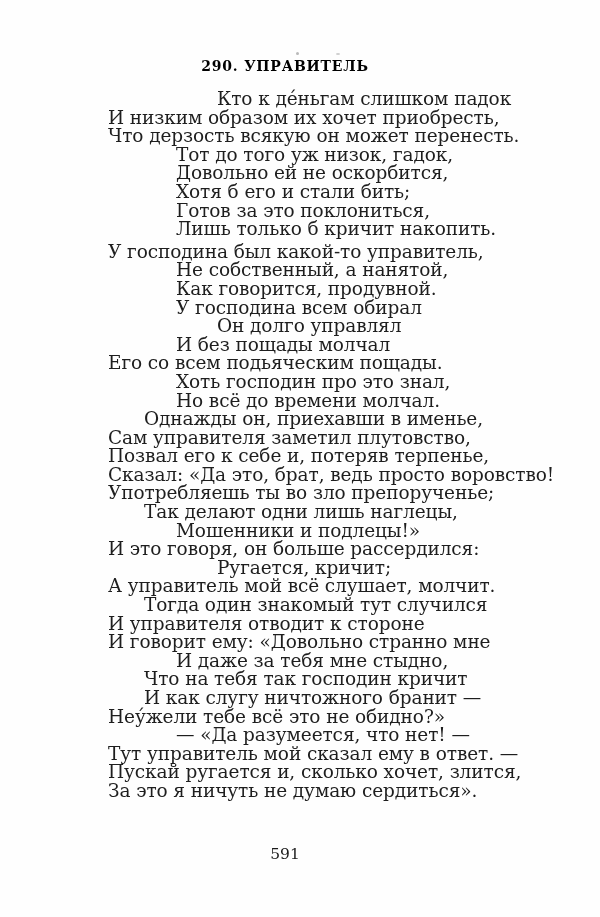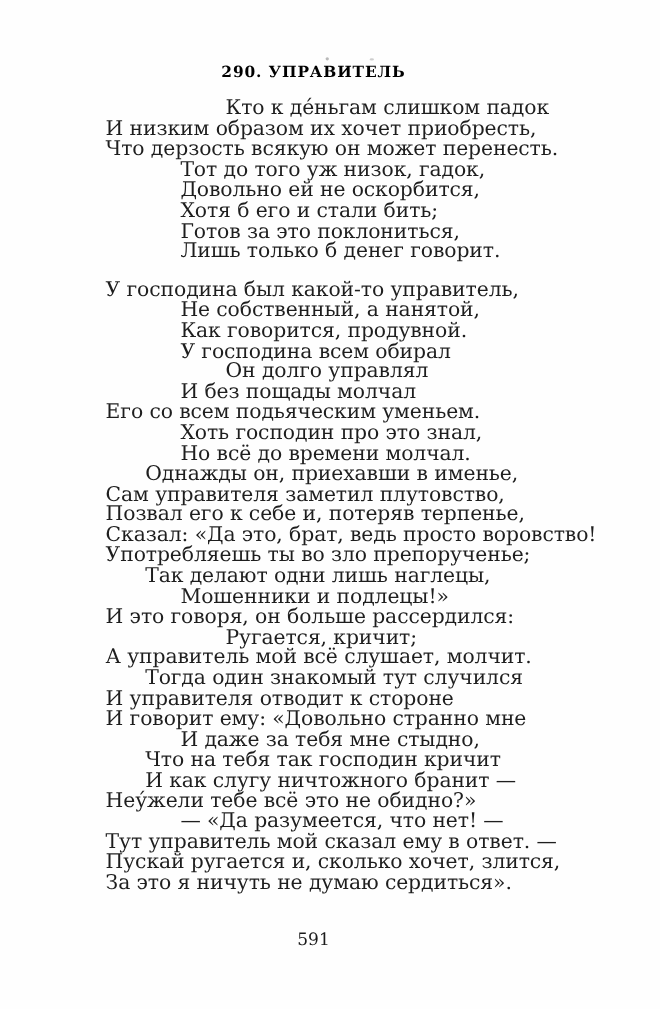--- a/index.html
+++ b/index.html
@@ -23,25 +23,25 @@
     width: 570px;
     text-align: center;
     font-size: 14px;
     font-weight: bold;
     letter-spacing: 0.8px;
     color: #000000;
   }
   .poem {
     position: absolute;
     top: 90px;
-    left: 96px;
+    left: 108px;
     width: 470px;
   }
   .stanza + .stanza {
-    margin-top: 16px;
+    margin-top: 4px;
   }
   .line {
     height: 18.6px;
     line-height: 18.6px;
     font-size: 18.5px;
     white-space: nowrap;
     letter-spacing: -0.1px;
   }
   .i0 { margin-left: 0; }
   .i1 { margin-left: 36px; }
@@ -75,30 +75,30 @@
 
   <div class="poem">
       <div class="stanza">
         <div class="line i3">Кто к де́ньгам слишком падок</div>
         <div class="line i0">И низким образом их хочет приобресть,</div>
         <div class="line i0">Что дерзость всякую он может перенесть.</div>
         <div class="line i2">Тот до того уж низок, гадок,</div>
         <div class="line i2">Довольно ей не оскорбится,</div>
         <div class="line i2">Хотя б его и стали бить;</div>
         <div class="line i2">Готов за это поклониться,</div>
-        <div class="line i2">Лишь только б денег говорит.</div>
+        <div class="line i2">Лишь только б кричит накопить.</div>
       </div>
       <div class="stanza">
         <div class="line i0">У господина был какой-то управитель,</div>
         <div class="line i2">Не собственный, а нанятой,</div>
         <div class="line i2">Как говорится, продувной.</div>
         <div class="line i2">У господина всем обирал</div>
         <div class="line i3">Он долго управлял</div>
         <div class="line i2">И без пощады молчал</div>
-        <div class="line i0">Его со всем подьяческим уменьем.</div>
+        <div class="line i0">Его со всем подьяческим пощады.</div>
         <div class="line i2">Хоть господин про это знал,</div>
         <div class="line i2">Но всё до времени молчал.</div>
         <div class="line i1">Однажды он, приехавши в именье,</div>
         <div class="line i0">Сам управителя заметил плутовство,</div>
         <div class="line i0">Позвал его к себе и, потеряв терпенье,</div>
         <div class="line i0">Сказал: «Да это, брат, ведь просто воровство!</div>
         <div class="line i0">Употребляешь ты во зло препорученье;</div>
         <div class="line i1">Так делают одни лишь наглецы,</div>
         <div class="line i2">Мошенники и подлецы!»</div>
         <div class="line i0">И это говоря, он больше рассердился:</div>

